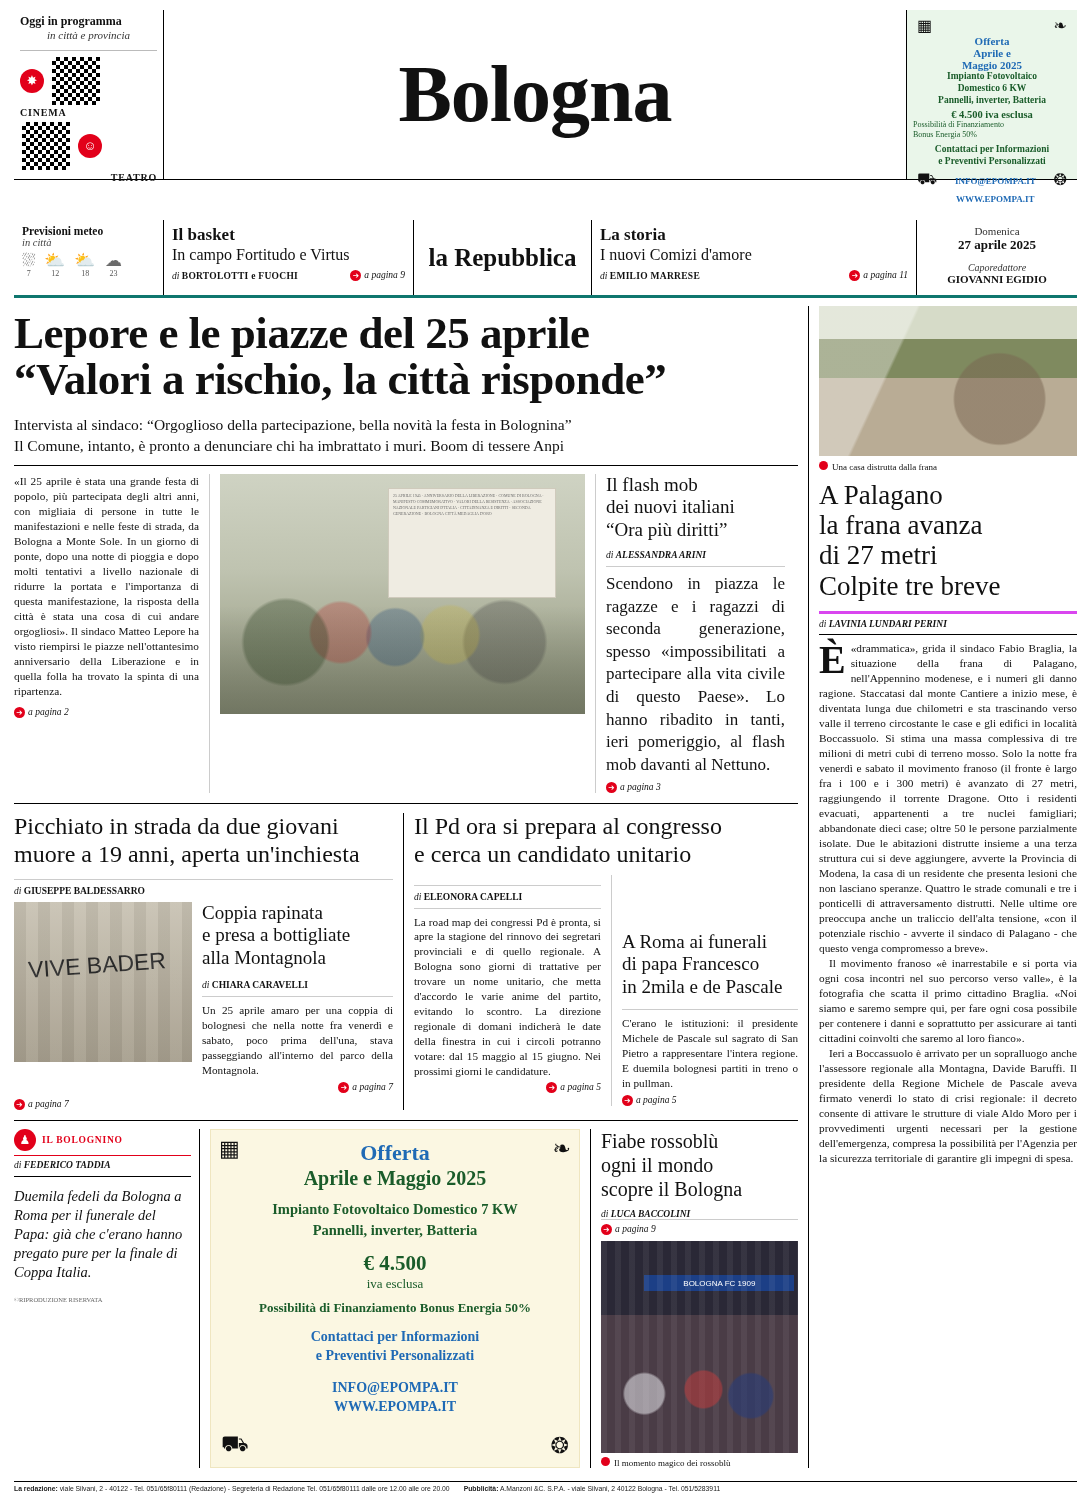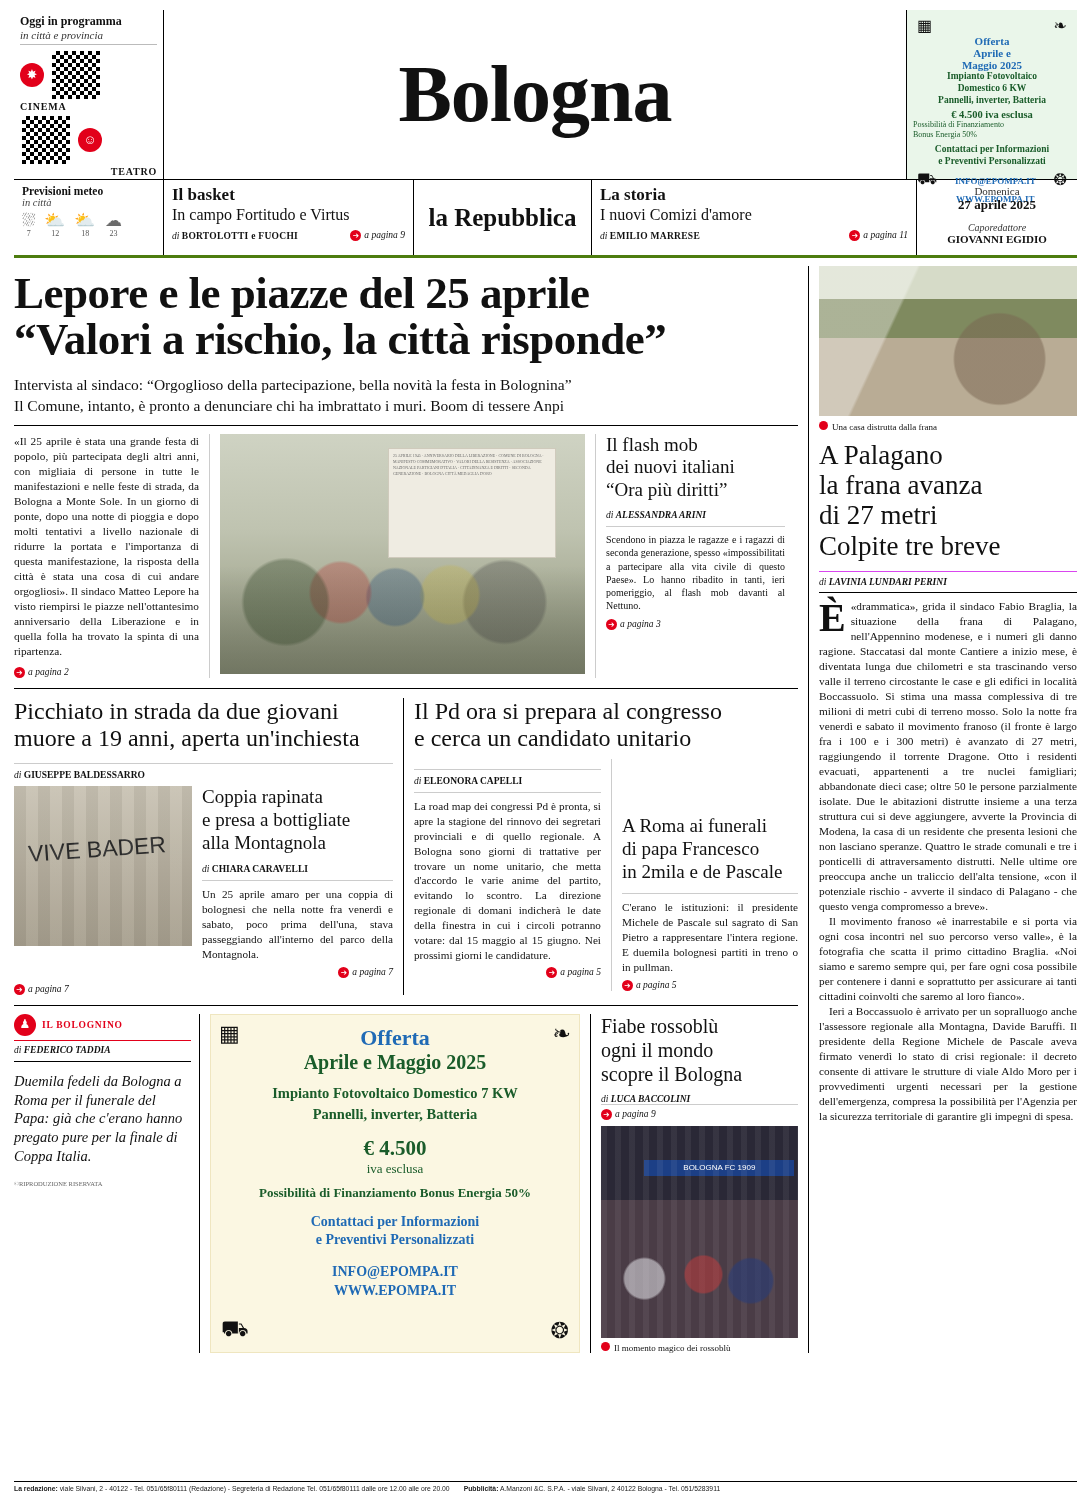--- a/index.html
+++ b/index.html
@@ -10,21 +10,21 @@
     font-family:"Liberation Serif", serif;
     color:#111;
     position:relative;
   }
   .page { width:1091px; height:1500px; padding:10px 14px; position:relative; }
 
   
   .topstrip { display:flex; align-items:stretch; height:170px; border-bottom:1px solid #000; }
   .topleft { width:150px; border-right:1px solid #000; padding:4px 6px; position:relative; }
   .topleft .t1 { font-size:12px; font-weight:bold; font-family:"Liberation Serif",serif; }
-  .topleft .t2 { font-size:11px; font-style:italic; color:#333; border-bottom:1px solid #bbb; padding-bottom:3px; margin-bottom:4px;}
+  .topleft .t2 { font-size:11px; font-style:italic; color:#333; border-bottom:1px solid #bbb; padding-bottom:9px; margin-bottom:4px;text-align:center;}
   .qrow { display:flex; align-items:center; gap:6px; margin-top:2px; }
   .qr { width:52px; height:52px; background:
         repeating-conic-gradient(#000 0 25%, #fff 0 50%) 0 0/8px 8px;
         border:2px solid #fff; }
   .redcirc { width:24px; height:24px; border-radius:50%; background:#e2001a; color:#fff;
              display:flex; align-items:center; justify-content:center; font-size:13px; }
   .caplbl { font-size:10px; font-weight:bold; letter-spacing:.08em; }
   .caplbl.right { text-align:right; }
 
   .masthead { flex:1; display:flex; align-items:center; justify-content:center; border-right:1px solid #000;}
@@ -33,21 +33,21 @@
   .topad { width:170px; background:#eaf6ea; padding:6px 6px; text-align:center; }
   .topad .ln { font-size:9.5px; color:#1a5c2a; font-weight:bold; line-height:1.25; }
   .topad .big { font-size:11px; color:#1f6ab5; font-weight:bold; }
   .topad .price { font-size:10.5px; color:#1a5c2a; font-weight:bold; margin-top:2px;}
   .topad .small { font-size:8px; color:#1a5c2a; }
   .topad .mail { font-size:9px; color:#1f6ab5; font-weight:bold; }
   .adicons { display:flex; justify-content:space-between; padding:0 4px; }
   .adicon { font-size:16px; }
 
   
-  .navbar { display:flex; height:78px; border-bottom:3px solid #4d7c0f; }
+  .navbar { display:flex; height:78px; border-bottom:3px solid #0f766e;margin-top:40px; }
   .nb { padding:5px 8px 4px 8px; border-right:1px solid #000; }
   .nb:last-child { border-right:none; }
   .meteo { width:150px; }
   .meteo .h { font-size:11.5px; font-weight:bold; }
   .meteo .i { font-size:10.5px; font-style:italic; color:#444; }
   .mrow { display:flex; gap:9px; margin-top:4px; align-items:flex-end;}
   .mcol { text-align:center; font-size:8px; color:#555;}
   .mico { font-size:17px; line-height:1; color:#6b6b6b; }
   .nb.basket { width:250px; }
   .nb .kick { font-size:17px; font-weight:bold; line-height:1.15; }
@@ -75,21 +75,21 @@
   .deck { font-size:15.5px; line-height:1.35; margin-top:12px; padding-bottom:8px; border-bottom:1px solid #000; }
 
   .threecol { display:flex; margin-top:8px; }
   .c1 { width:196px; padding-right:10px; border-right:1px solid #ccc; }
   .c1 p { font-size:11.3px; line-height:1.33; text-align:justify; margin:0; }
   .photo { background:#8a8f7a; }
   .c2 { width:385px; padding:0 10px; }
   .c3 { width:190px; padding-left:10px; border-left:1px solid #ccc;}
   .c3 .hl { font-size:19px; line-height:1.2; font-weight:normal; }
   .c3 .by { font-size:9.5px; font-style:italic; margin:8px 0 6px; border-bottom:1px solid #ccc; padding-bottom:6px;}
-  .c3 p { font-size:10px; line-height:1.33; text-align:justify; margin:0; }
+  .c3 p { font-size:17px; line-height:1.33; text-align:justify; margin:0; }
 
   .rule { border-top:1px solid #000; margin:10px 0 0; }
 
   .mid { display:flex; margin-top:9px; }
   .m1 { width:390px; padding-right:10px; border-right:1px solid #000; }
   .m2 { flex:1; padding-left:10px; }
   .h2a { font-size:24px; line-height:1.15; }
   .byline { font-size:9.5px; font-style:italic; margin:10px 0 6px; }
   .byline b { font-style:normal; }
   .subA { display:flex; gap:10px; margin-top:4px; }
@@ -128,21 +128,21 @@
   .b3 .by { font-size:9.5px; font-style:italic; margin:8px 0 4px; border-bottom:1px solid #ccc; }
   .fanphoto { width:100%; height:212px; background:#3d3b46; margin-top:6px; position:relative; overflow:hidden;}
   .capt { font-size:9px; margin-top:4px; }
   .capt .dot { display:inline-block;width:9px;height:9px;border-radius:50%;background:#e2001a;margin-right:4px;}
 
   
   .rphoto { width:100%; height:150px; background:#9aa07f; }
   .rcapt { font-size:9px; margin:5px 0 8px; }
   .rcapt .dot { display:inline-block;width:9px;height:9px;border-radius:50%;background:#e2001a;margin-right:4px;}
   .rhead { font-size:27px; line-height:1.12; }
-  .rby { font-size:9.5px; font-style:italic; margin:10px 0 6px; border-top:1px solid #d946ef; border-bottom:1px solid #000; padding:5px 0;}
+  .rby { font-size:9.5px; font-style:italic; margin:10px 0 6px; border-top:3px solid #d946ef; border-bottom:1px solid #000; padding:5px 0;}
   .rtext { font-size:11.3px; line-height:1.33; text-align:justify; }
   .rtext p { margin:0 0 0 0; text-indent:10px;}
   .rtext p.first { text-indent:0; }
   .dropcap { float:left; font-size:40px; line-height:33px; font-weight:bold; padding:2px 5px 0 0; }
 
   .footer { position:absolute; left:14px; right:14px; bottom:8px; border-top:1px solid #000; padding-top:3px;
             font-size:6.8px; color:#222; font-family:"Liberation Sans",sans-serif; display:flex; gap:14px;}
   .footer b { font-weight:bold; }
 
   

